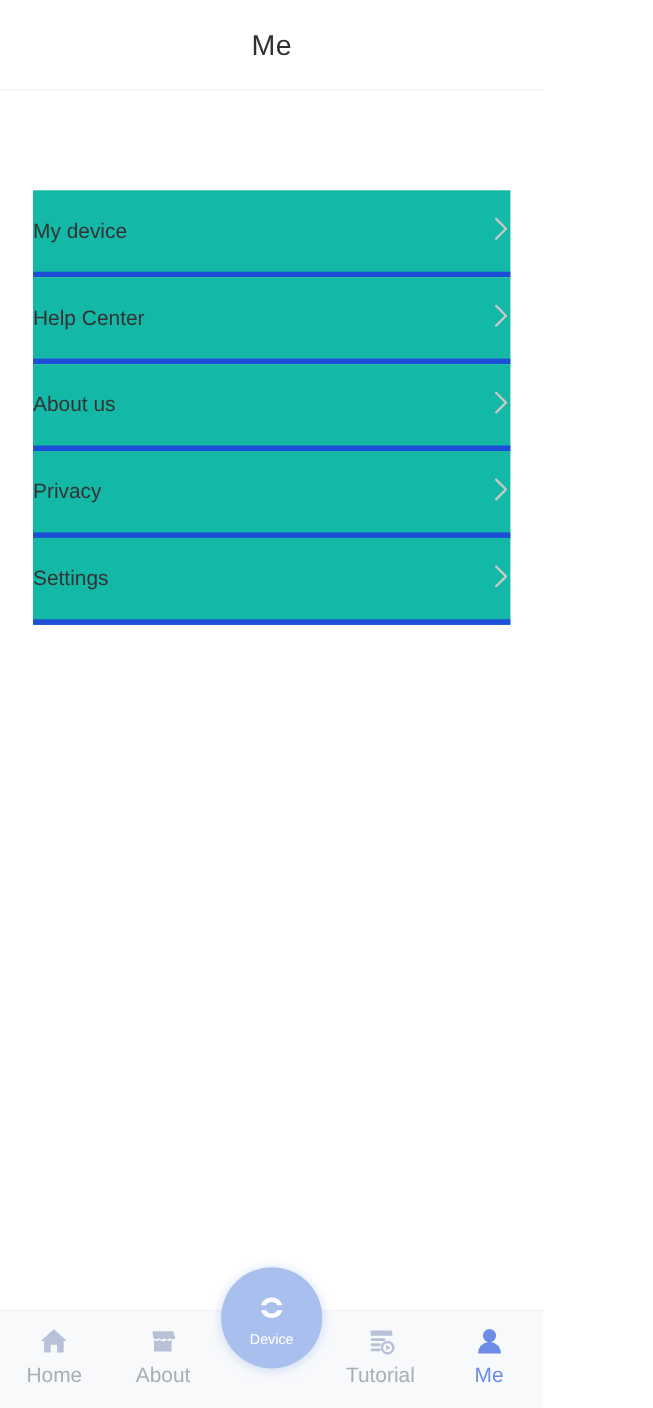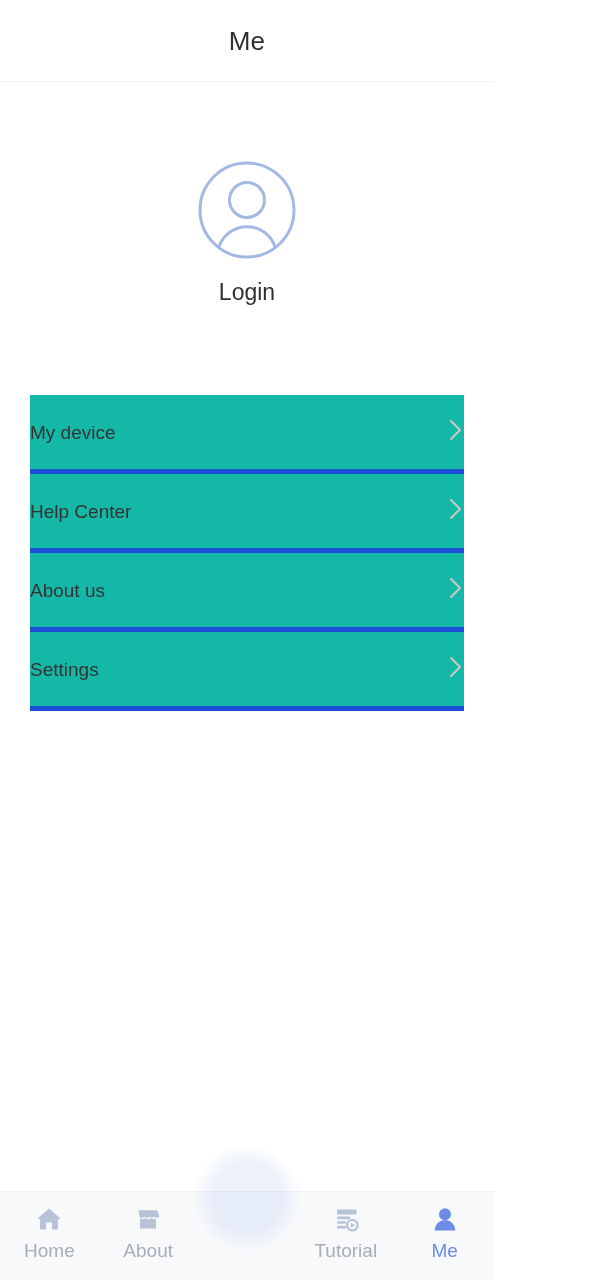--- a/index.html
+++ b/index.html
@@ -189,30 +189,20 @@
 </style>
 </head>
 <body>
 
 <div class="phone">
 
   <div class="header">
     <div class="header-title">Me</div>
   </div>
 
-  <div class="profile">
-    <span>
-      <svg class="avatar" viewBox="0 0 100 100" aria-hidden="true">
-        <circle cx="50" cy="50" r="47" fill="none" stroke="#a3b8e3" stroke-width="3"></circle>
-        <circle cx="50" cy="40" r="17.5" fill="none" stroke="#a3b8e3" stroke-width="3"></circle>
-        <path d="M22.5 85.5 A29.5 29.5 0 0 1 77.5 85.5" fill="none" stroke="#a3b8e3" stroke-width="3" stroke-linecap="round"></path>
-      </svg>
-    </span>
-    <div class="login-label">Login</div>
-  </div>
 
   <div class="list">
 
     <div class="list-row">
       <span class="list-row-label">My device</span>
       <span>
         <svg class="chevron" viewBox="0 0 13 22">
             <path d="M2 2 L11 11 L2 20"></path>
           </svg>
       </span>
@@ -230,20 +220,28 @@
 
     <div class="list-row">
       <span class="list-row-label">About us</span>
       <span>
         <svg class="chevron" viewBox="0 0 13 22">
             <path d="M2 2 L11 11 L2 20"></path>
           </svg>
       </span>
     </div>
 
+    <div class="list-row">
+      <span class="list-row-label">Privacy</span>
+      <span>
+        <svg class="chevron" viewBox="0 0 13 22">
+            <path d="M2 2 L11 11 L2 20"></path>
+          </svg>
+      </span>
+    </div>
 
 
     <div class="list-row">
       <span class="list-row-label">Settings</span>
       <span>
         <svg class="chevron" viewBox="0 0 13 22">
             <path d="M2 2 L11 11 L2 20"></path>
           </svg>
       </span>
     </div>
@@ -266,20 +264,29 @@
         <svg class="tab-icon" viewBox="0 0 28 28">
           <path d="M4.6 5.2 L23.4 5.2 L25.4 11.4 C24.2 13 21.6 13.2 20.4 11.4 C19.2 13.2 16.6 13.2 15.4 11.4 C14.2 13.2 11.6 13.2 10.4 11.4 C9.2 13.2 6.6 13 5.4 11.4 Z" fill="#b7c2d8"></path>
           <path d="M6 13.4 L6 23.6 L22 23.6 L22 13.4 C20.2 14.6 18 14.2 17 12.9 C15.6 14.8 12.4 14.8 11 12.9 C10 14.2 7.8 14.6 6 13.4 Z" fill="#b7c2d8"></path>
         </svg>
       </span>
       <span class="tab-label">About</span>
     </div>
 
     <div class="tab tab-center">
       <div class="center-halo"></div>
+      <div class="center-btn">
+        <span>
+          <svg class="center-icon" viewBox="0 0 32 32">
+            <path d="M6.2 13.5 A10.4 10.4 0 0 1 25.8 13.5 L21.2 13.5 A6.1 6.1 0 0 0 10.8 13.5 Z" fill="#ffffff"></path>
+            <path d="M25.8 18.2 A10.4 10.4 0 0 1 6.2 18.2 L10.8 18.2 A6.1 6.1 0 0 0 21.2 18.2 Z" fill="#ffffff"></path>
+          </svg>
+        </span>
+        <span class="center-label">Device</span>
+      </div>
     </div>
 
     <div class="tab">
       <span>
         <svg class="tab-icon" viewBox="0 0 28 28">
           <path d="M5 4.6 L23 4.6 A1.6 1.6 0 0 1 24.6 6.2 L24.6 9.4 L5 9.4 Z" fill="#b7c2d8"></path>
           <rect x="5" y="11.6" width="13.4" height="2.6" rx="1.2" fill="#b7c2d8"></rect>
           <rect x="5" y="16.2" width="9.2" height="2.6" rx="1.2" fill="#b7c2d8"></rect>
           <rect x="5" y="20.8" width="9.2" height="2.6" rx="1.2" fill="#b7c2d8"></rect>
           <circle cx="20.4" cy="20.2" r="5.2" fill="none" stroke="#b7c2d8" stroke-width="2.2"></circle>

